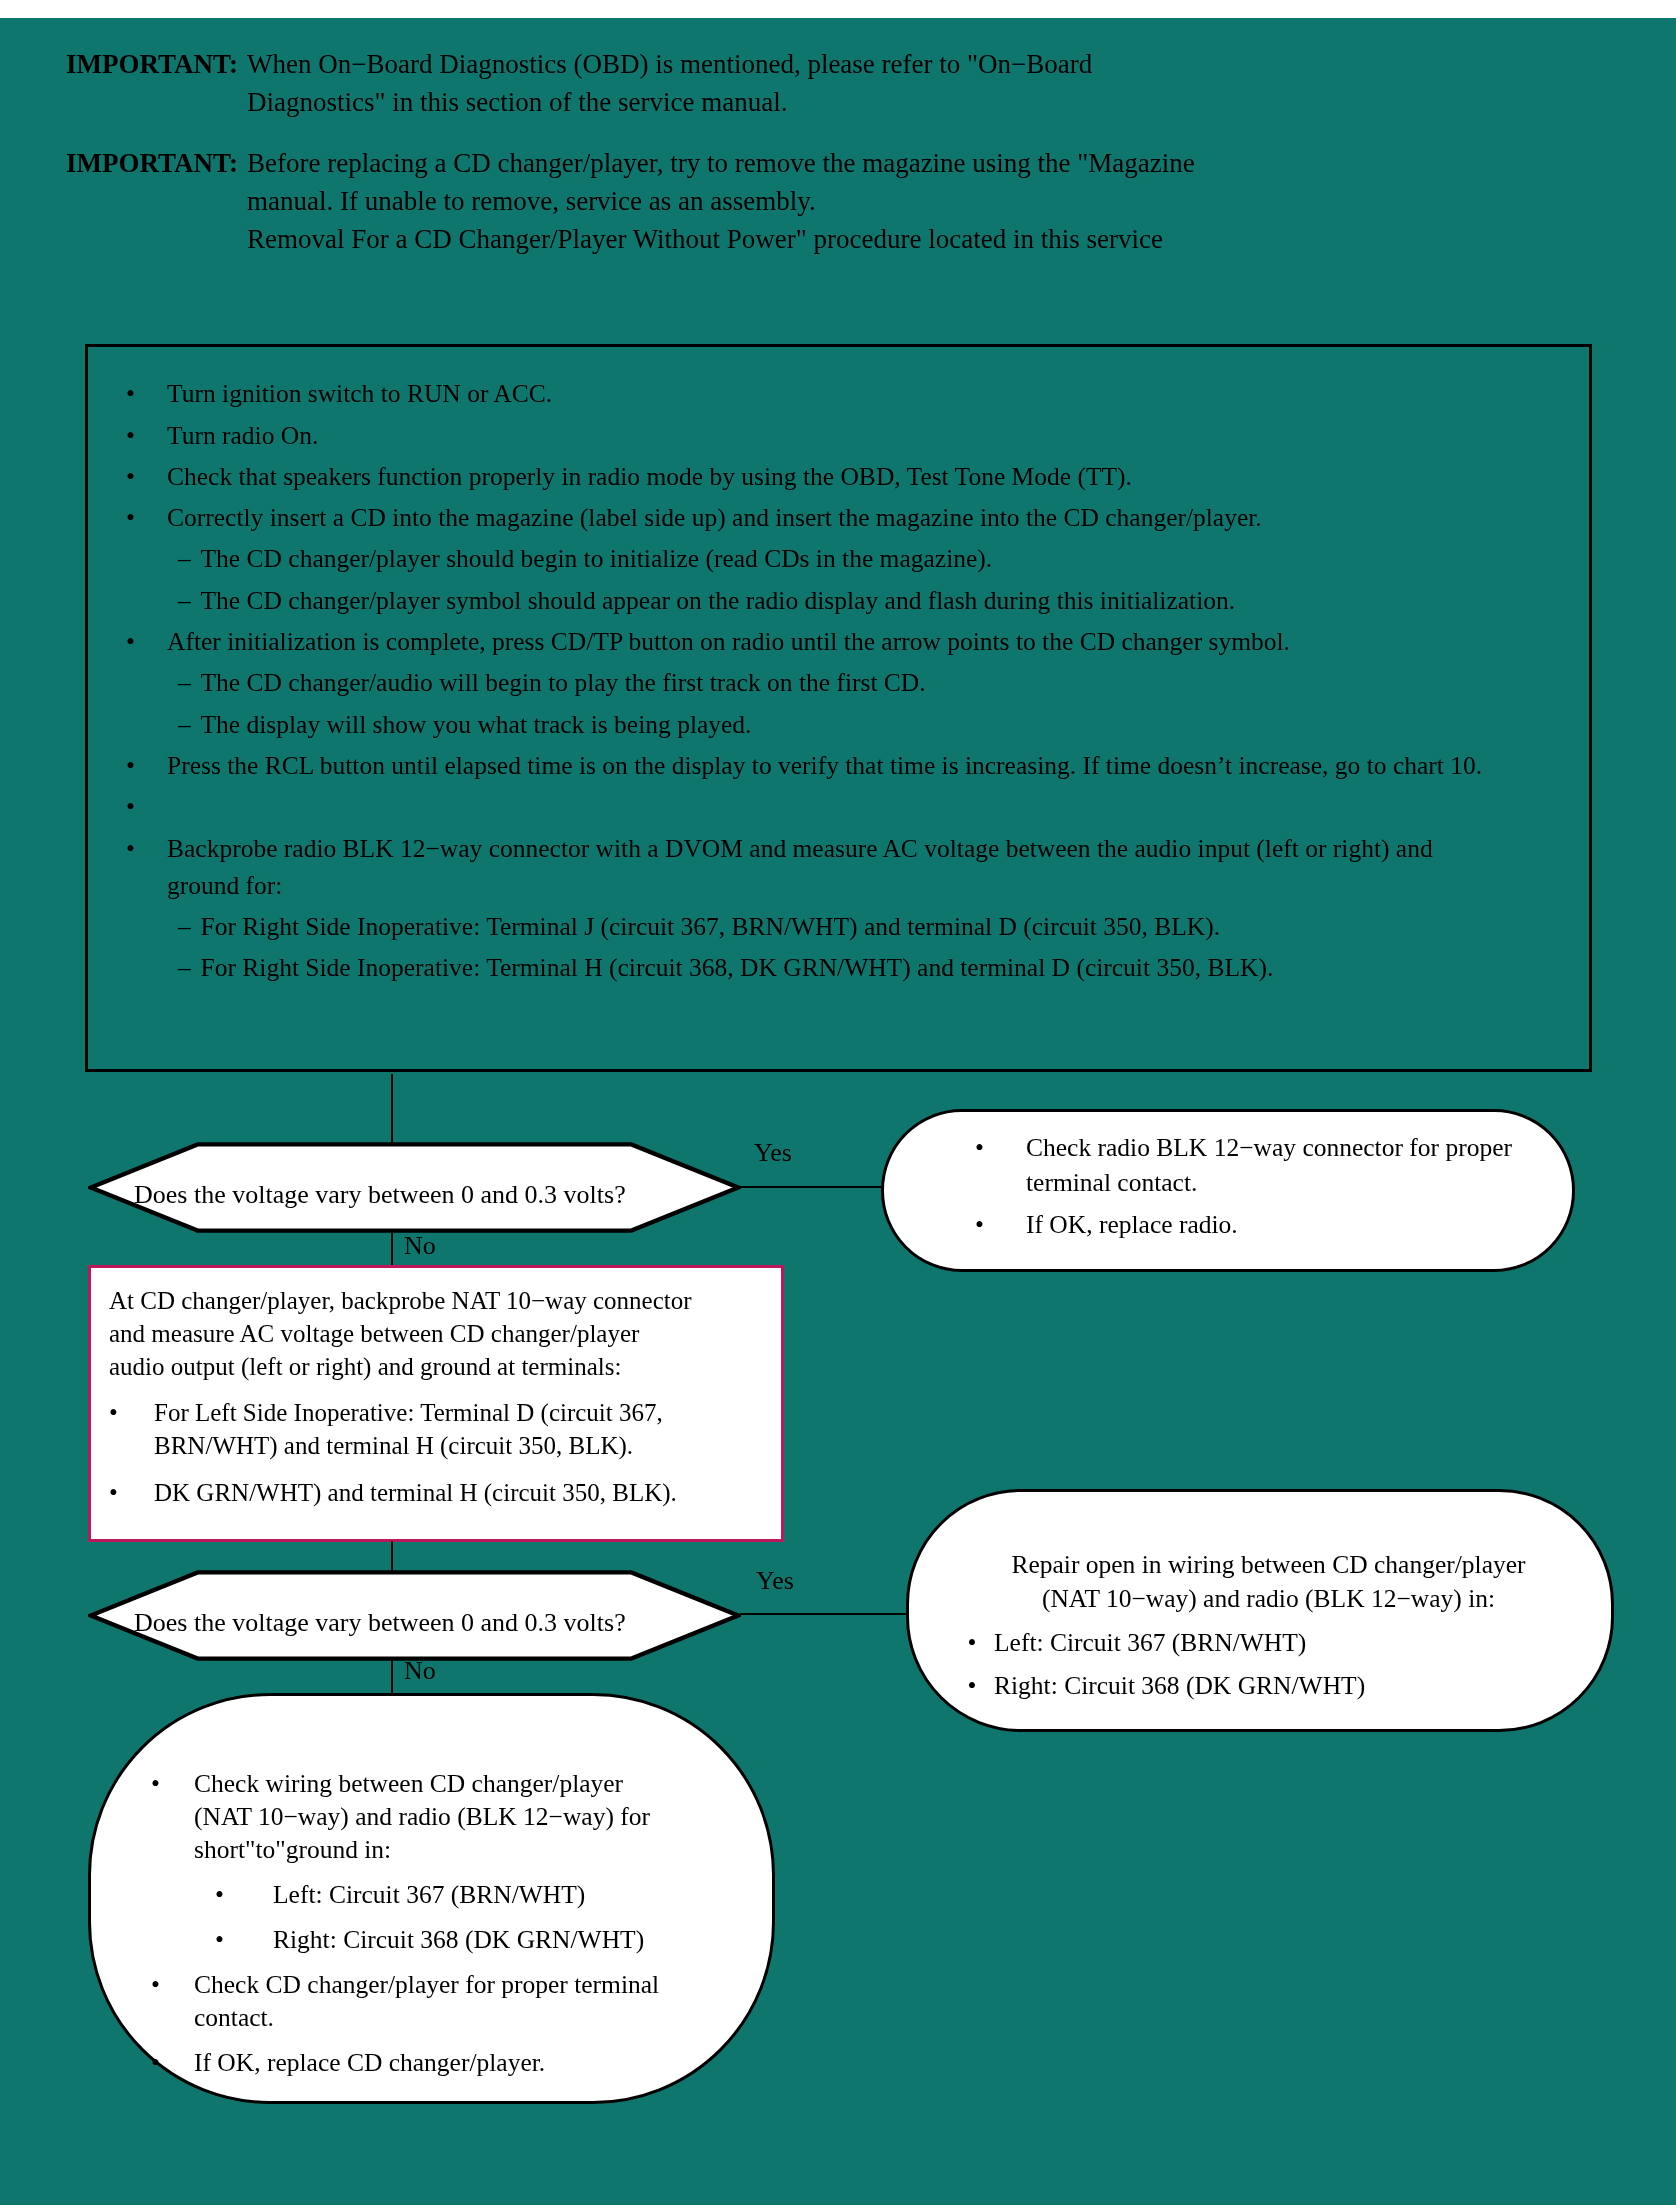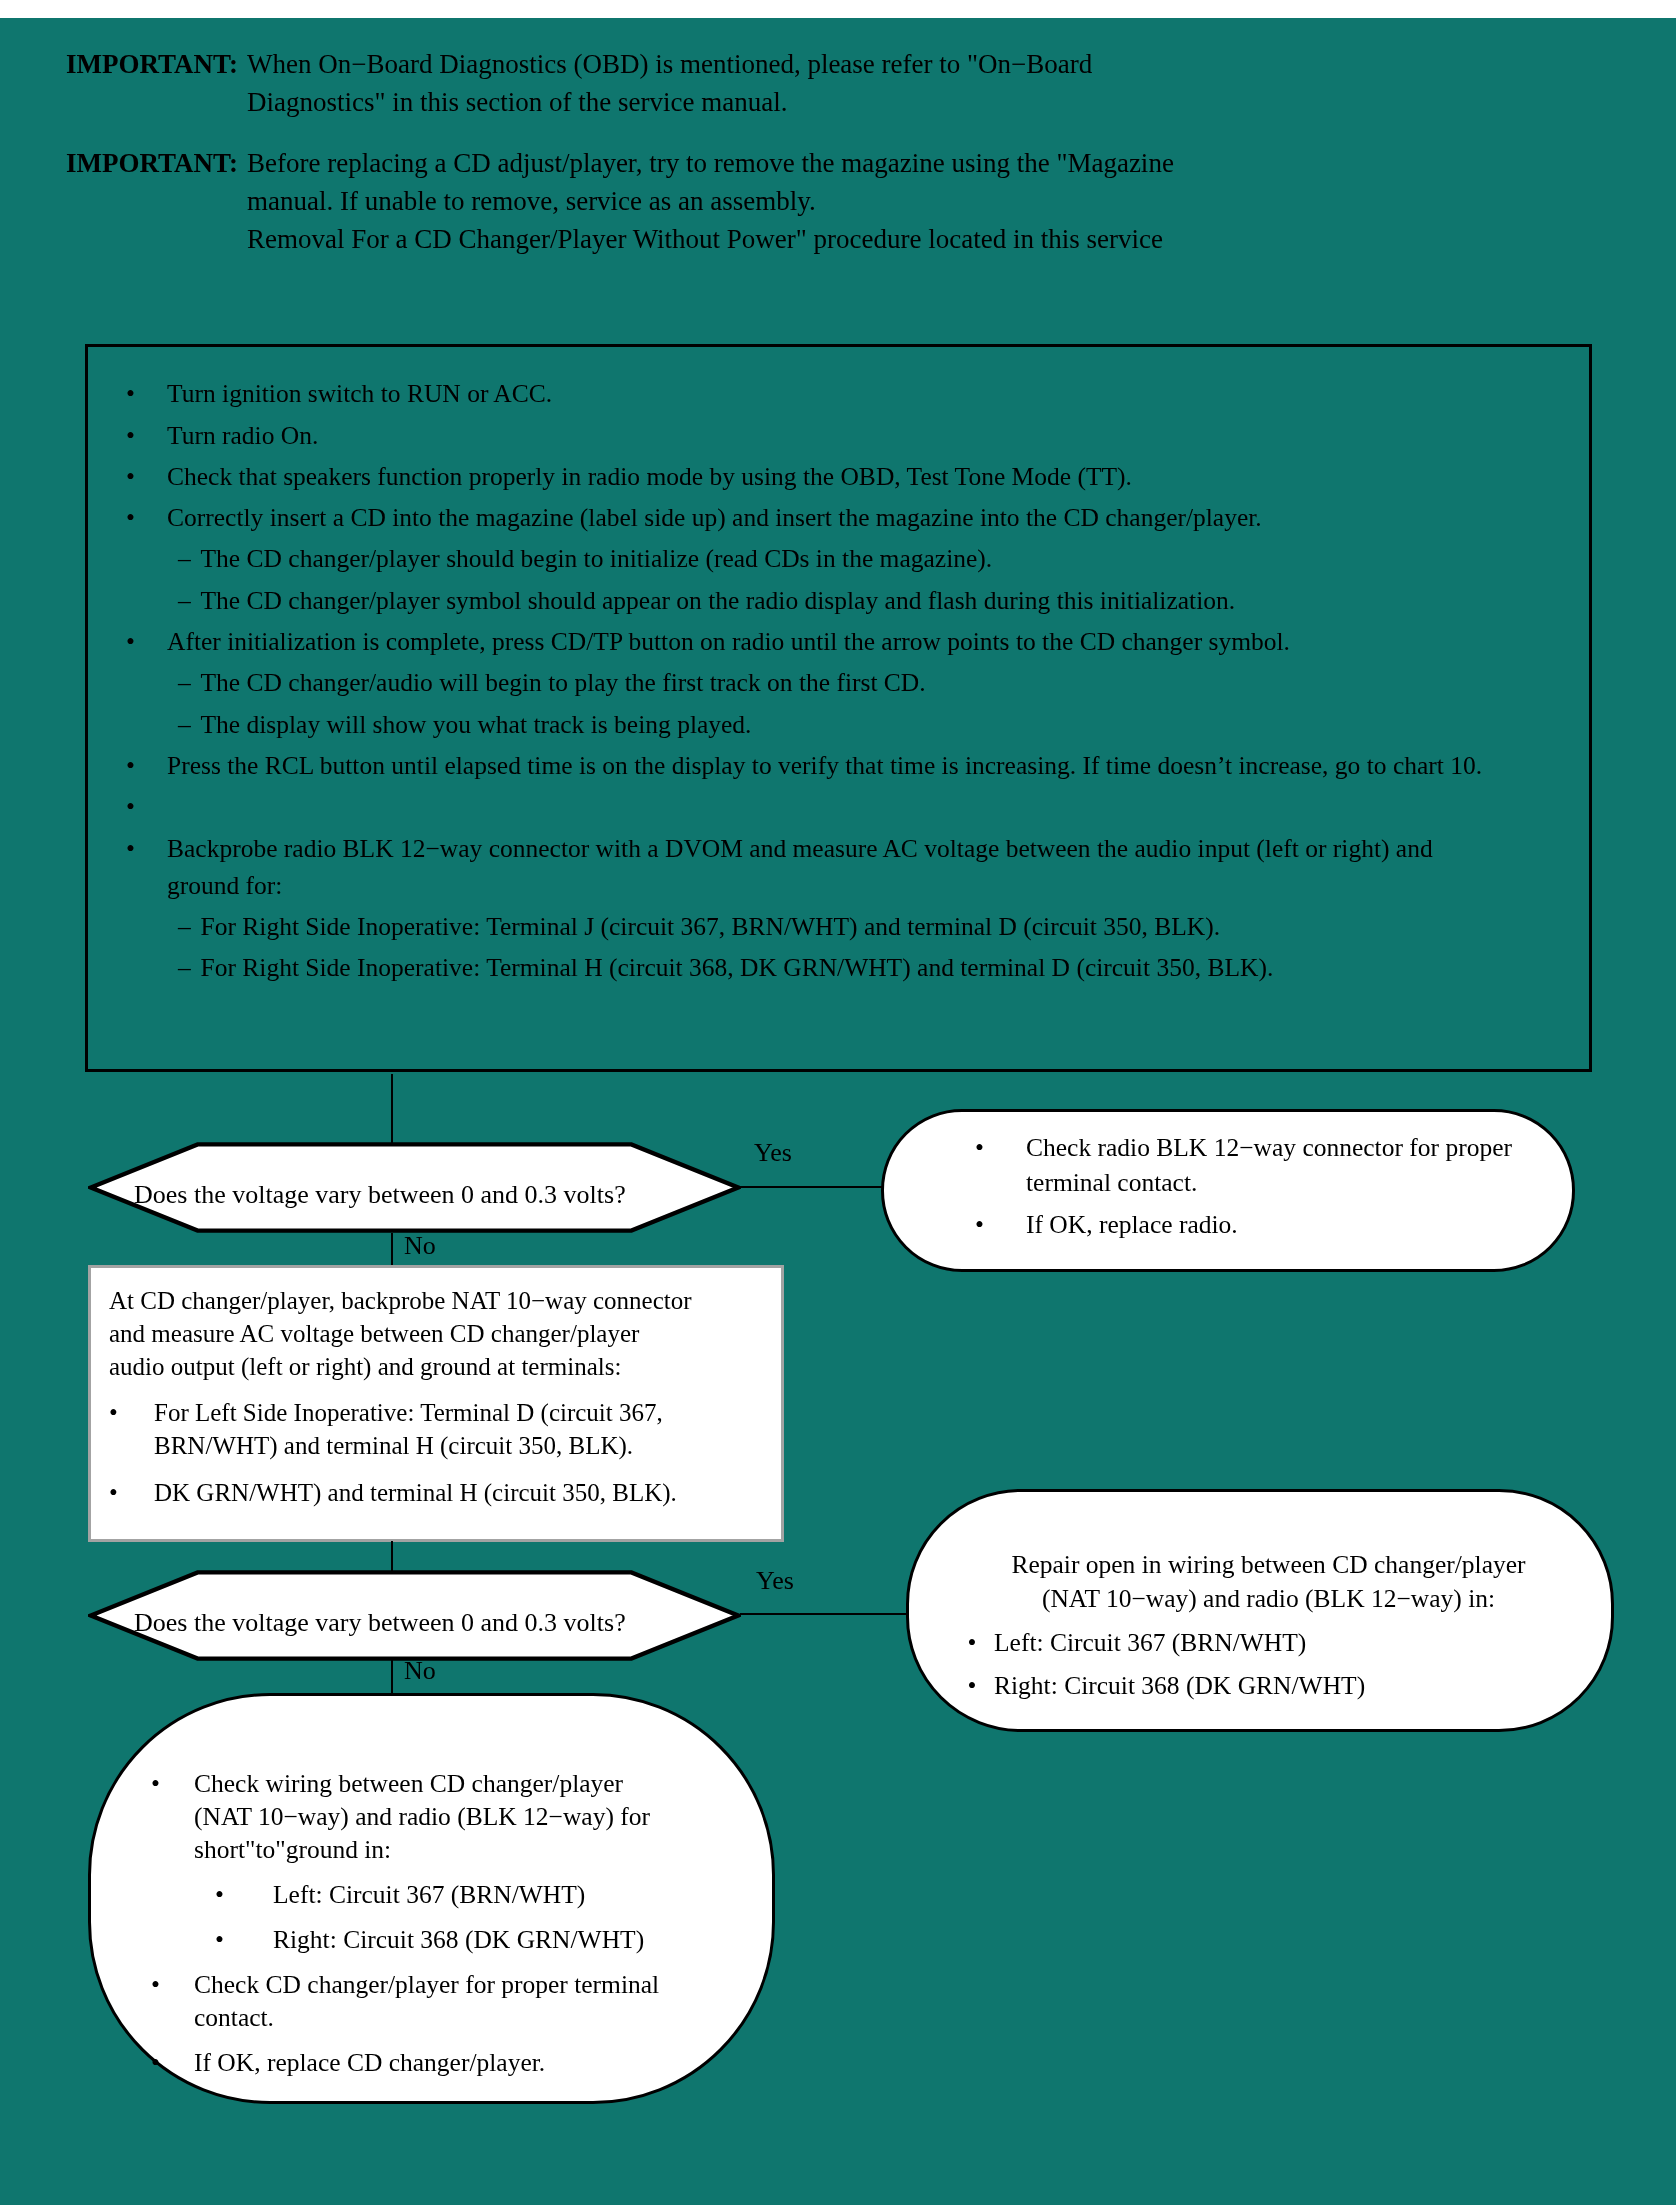--- a/index.html
+++ b/index.html
@@ -48,21 +48,21 @@
 
   
   .ellipse{position:absolute;border:3.6px solid #000;box-sizing:border-box;background:#fff;}
   #ellipse1{left:881px;top:1091px;width:694px;height:163px;border-radius:81px;
             padding:18px 18px 0 91px;font-size:25.5px;line-height:35px;}
   #ellipse1 .erow{display:flex;margin-top:7.3px;}
   #ellipse1 .erow:first-child{margin-top:0;}
   #ellipse1 .pb{width:51px;flex:none;}
 
   #rect2{position:absolute;left:88px;top:1247px;width:696px;height:277px;
-         border:3px solid #a3a3a3;box-sizing:border-box;background:#fff;
+         border:3px solid #be185d;box-sizing:border-box;background:#fff;
          padding:16px 12px 0 18px;font-size:25px;line-height:33px;}
   #rect2 .erow{display:flex;margin-top:13.4px;}
   #rect2 .pb{width:45px;flex:none;}
 
   #ellipse2{left:906px;top:1471px;width:708px;height:243px;border-radius:115px;
             padding:56px 18px 0 35px;font-size:25.5px;line-height:34px;text-align:center;}
   #ellipse2 .erow{display:flex;margin-top:9.7px;margin-left:6px;}
   #ellipse2 .pb{width:44px;flex:none;}
 
   #ellipse3{left:88px;top:1675px;width:687px;height:411px;border-radius:182px;
@@ -83,21 +83,21 @@
   <div class="notice" id="notice1">
     <div class="nlabel">IMPORTANT:</div>
     <div class="nbody">
       <div class="line">When On−Board Diagnostics (OBD) is mentioned, please refer to "On−Board</div>
       <div class="line">Diagnostics" in this section of the service manual.</div>
     </div>
   </div>
   <div class="notice" id="notice2">
     <div class="nlabel">IMPORTANT:</div>
     <div class="nbody">
-      <div class="line">Before replacing a CD adjust/player, try to remove the magazine using the "Magazine</div>
+      <div class="line">Before replacing a CD changer/player, try to remove the magazine using the "Magazine</div>
       <div class="line">manual.  If unable to remove, service as an assembly.</div>
       <div class="line">Removal For a CD Changer/Player Without Power" procedure located in this service</div>
     </div>
   </div>
 
   <div class="procbox">
     <div class="pitem">
       <span class="pb">•</span>
       <div>
           <div class="line">Turn ignition switch to RUN or ACC.</div>

